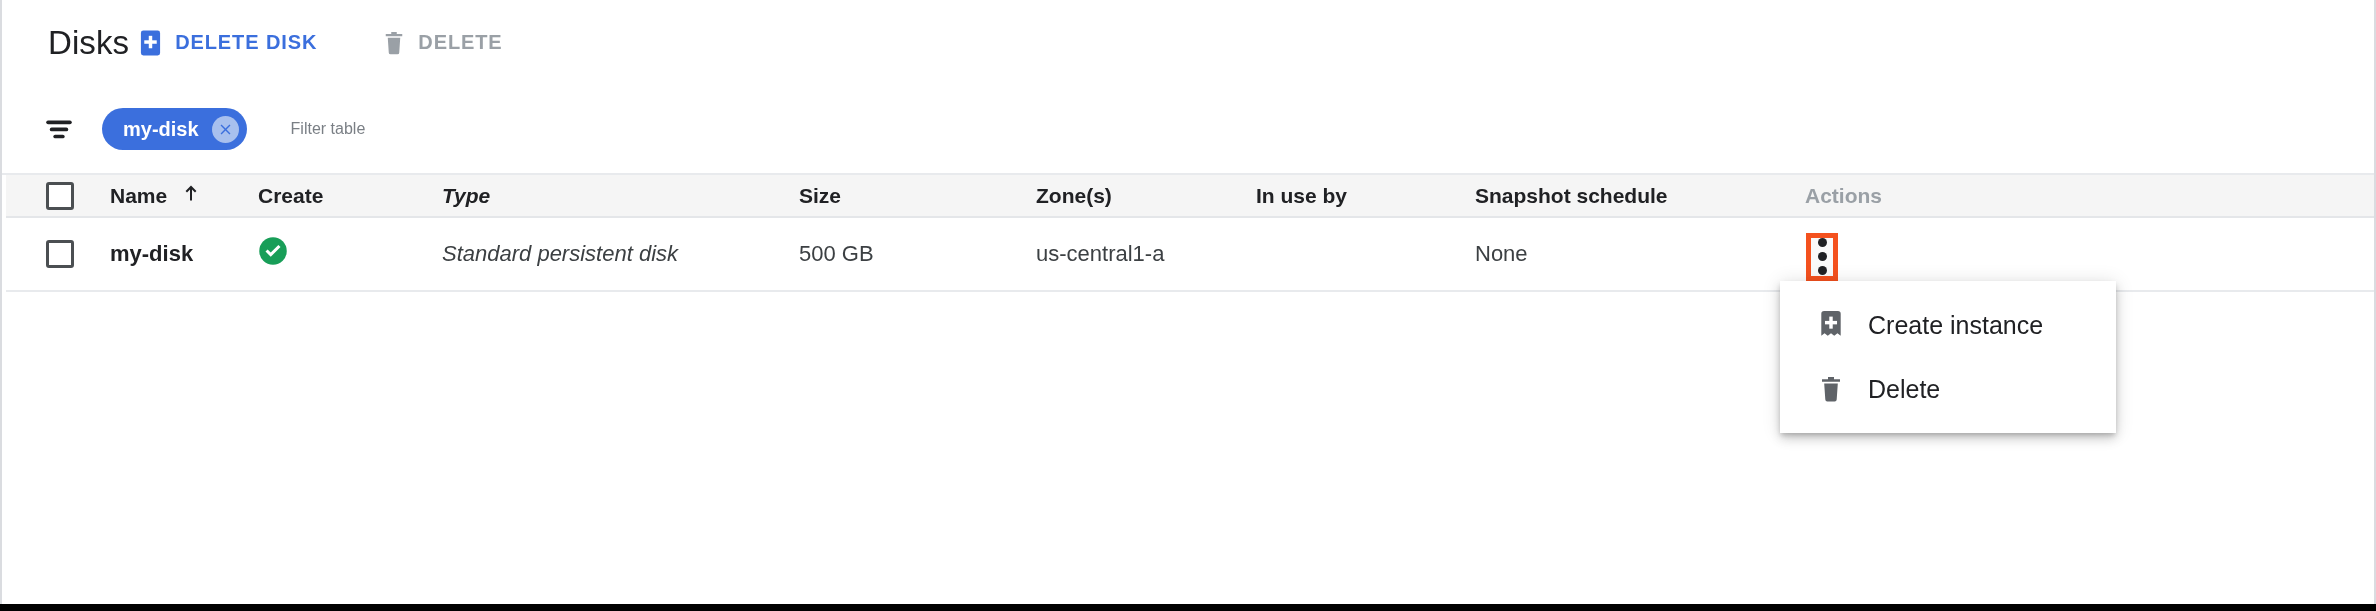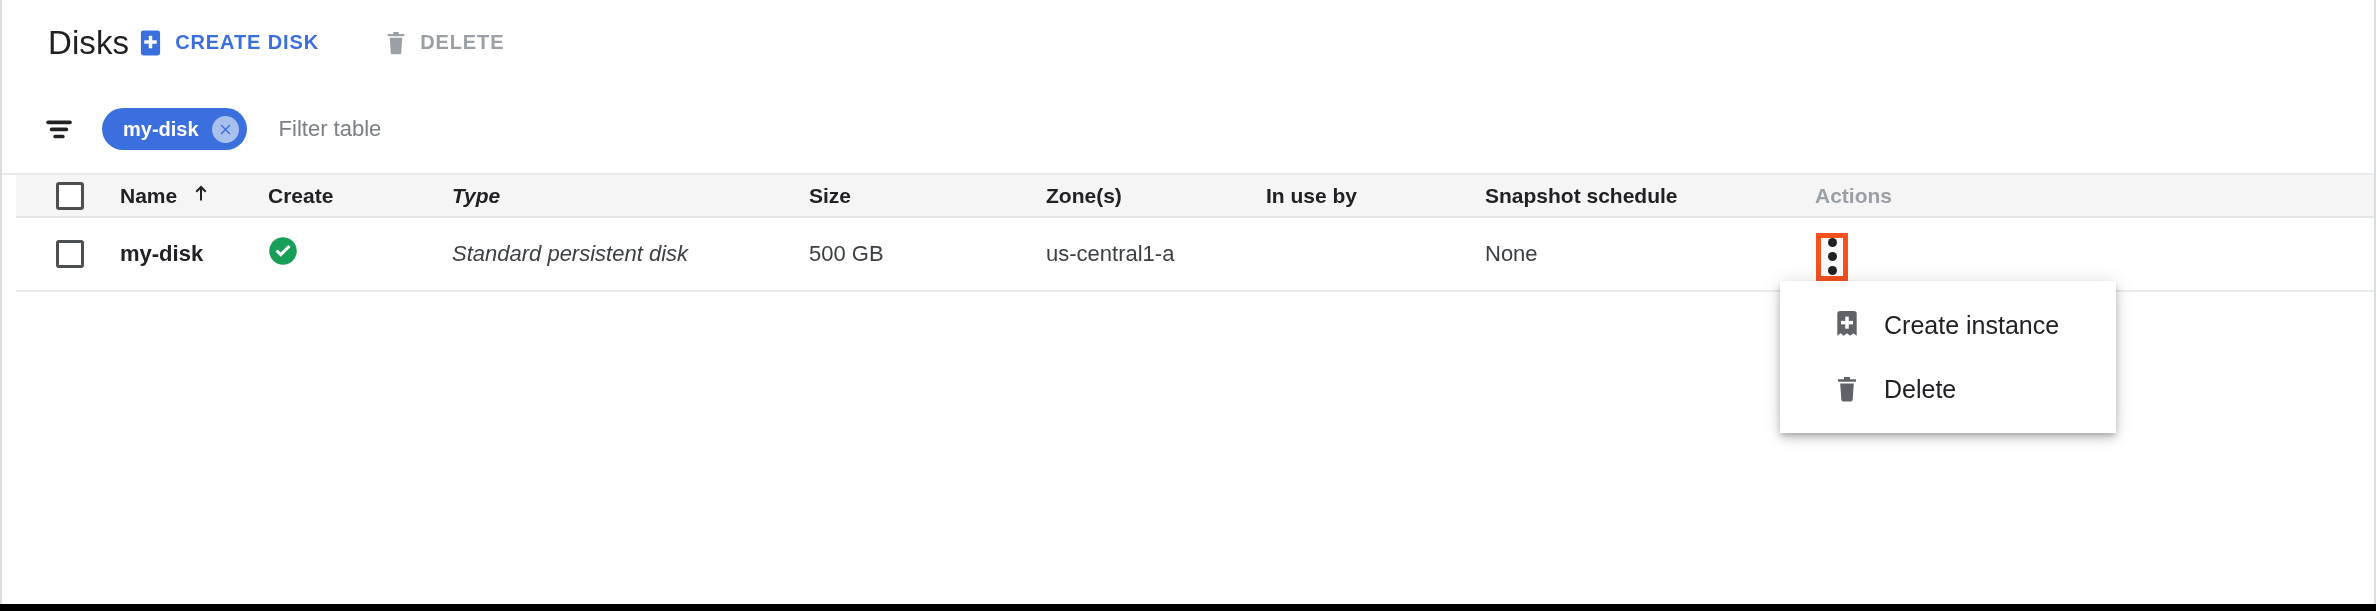--- a/index.html
+++ b/index.html
@@ -69,28 +69,28 @@
   }
   .chip-x {
     width: 27px; height: 27px; margin-left: 13px; flex: none;
     border-radius: 50%;
     background: #a8c0ee;
     display: flex; align-items: center; justify-content: center;
     cursor: pointer;
   }
   .filter-input {
     border: none; outline: none; background: transparent;
-    margin-left: 32px;
-    font-family: inherit; font-size: 22px; color: #202124;
+    margin-left: 44px;
+    font-family: inherit; font-size: 16px; color: #202124;
     width: 600px;
   }
   .filter-input::placeholder { color: #7a7f85; }
 
   
-  .tbl { position: absolute; left: 14px; top: 175px; right: 0; }
+  .tbl { position: absolute; left: 4px; top: 175px; right: 0; }
   .thead {
     display: flex; align-items: center;
     height: 43px;
     background: #f5f5f5;
     border-bottom: 2px solid #e4e6e9;
     font-size: 21px; font-weight: 700; color: #202124;
   }
   .trow {
     display: flex; align-items: center;
     height: 74px;
@@ -130,21 +130,21 @@
   .kebab-dots { display: flex; flex-direction: column; gap: 5px; align-items: center; }
   .kebab-dots i { width: 9px; height: 9px; border-radius: 50%; background: #202124; display: block; }
 
   
   .menu {
     position: absolute;
     left: 1778px; top: 281px;
     width: 336px;
     background: #ffffff;
     box-shadow: 0 3px 5px -1px rgba(0,0,0,.2), 0 6px 10px 0 rgba(0,0,0,.14), 0 1px 18px 0 rgba(0,0,0,.12);
-    padding: 12px 16px;
+    padding: 12px 0;
     z-index: 40;
   }
   .menu-item {
     display: flex; align-items: center;
     height: 64px;
     padding-left: 37px;
     font-size: 25px; color: #202124;
     cursor: pointer;
     white-space: nowrap;
   }
@@ -172,21 +172,21 @@
     <div class="page-title">Disks</div>
 
     <button class="tool-btn">
       <span class="icn">
         <svg width="23" height="26" viewBox="0 0 24 26">
             <rect x="2" y="0" width="20" height="26" rx="2.5" fill="#3b6fdd"></rect>
             <rect x="10.2" y="5.5" width="3.6" height="13" fill="#fff"></rect>
             <rect x="5.5" y="10.2" width="13" height="3.6" fill="#fff"></rect>
           </svg>
       </span>
-      <span>CREATE DISK</span>
+      <span>DELETE DISK</span>
     </button>
 
 
     <button class="tool-btn disabled">
       <span class="icn">
         <svg width="22" height="26" viewBox="0 0 24 26">
             <path d="M9 1h6v2.2h6V5.6H3V3.2h6V1z" fill="#9aa0a6"></path>
             <path d="M5.2 7.4h13.6l-1.1 16.1a2 2 0 0 1-2 1.9H8.3a2 2 0 0 1-2-1.9L5.2 7.4z" fill="#9aa0a6"></path>
           </svg>
       </span>

